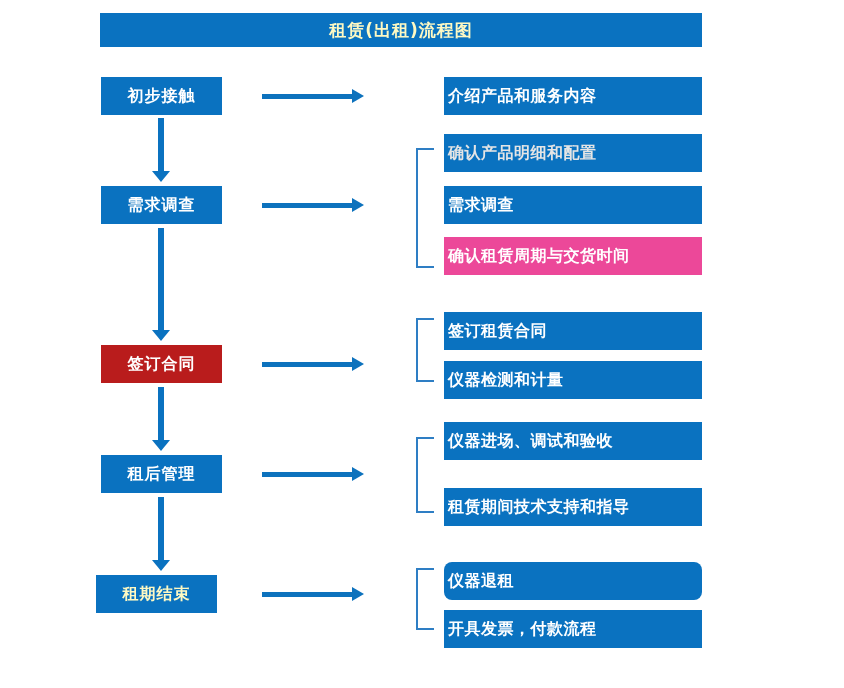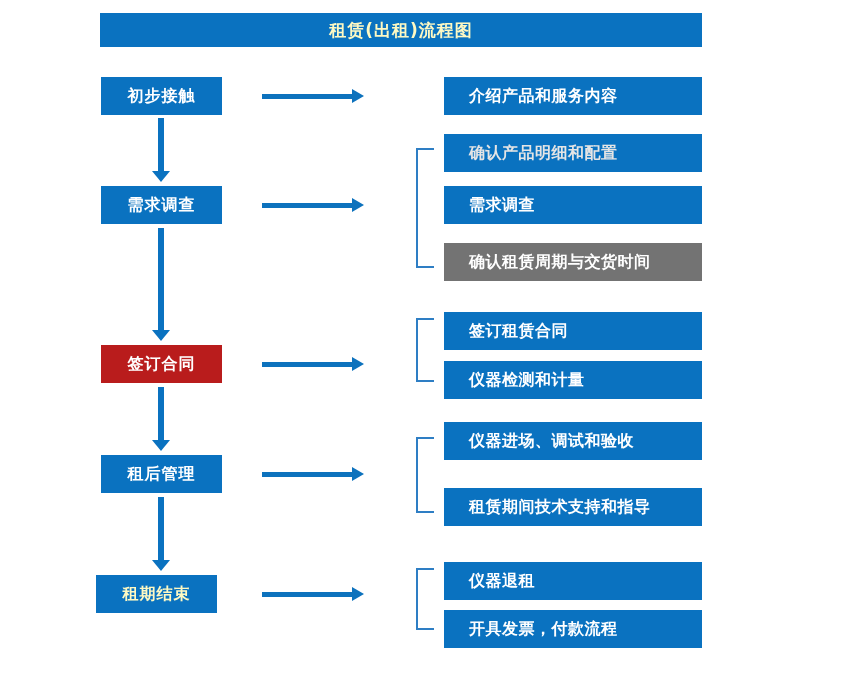--- a/index.html
+++ b/index.html
@@ -37,21 +37,21 @@
   }
   .node-left{
     width:121px;height:38px;
     justify-content:center;
     font-size:16px;
     letter-spacing:1px;
   }
   .node-right{
     width:258px;height:38px;
     justify-content:flex-start;
-    padding-left:25px;
+    padding-left:4px;
     font-size:16px;
     letter-spacing:.5px;
   }
 
   
   .v-arrow{
     position:absolute;
     width:20px;
     left:151px;
   }
@@ -164,24 +164,24 @@
 
   <div class="bracket" style="top: 148px; height: 120px; border-color: rgb(46, 126, 196);"></div>
   <div class="bracket" style="top: 318px; height: 64px; border-color: rgb(46, 126, 196);"></div>
   <div class="bracket" style="top: 437px; height: 76px; border-color: rgb(46, 126, 196);"></div>
   <div class="bracket" style="top: 568px; height: 62px; border-color: rgb(46, 126, 196);"></div>
 
   <div class="node node-right" style="left: 444px; top: 77px; background: rgb(10, 114, 192); color: rgb(255, 255, 255);">介绍产品和服务内容</div>
 
   <div class="node node-right" style="left: 444px; top: 134px; background: rgb(10, 114, 192); color: #e5e5e5;">确认产品明细和配置</div>
   <div class="node node-right" style="left: 444px; top: 186px; background: rgb(10, 114, 192); color: rgb(255, 255, 255);">需求调查</div>
-  <div class="node node-right" style="left: 444px; top: 243px; background: #737373; color: rgb(255, 255, 255);">确认租赁周期与交货时间</div>
+  <div class="node node-right" style="left: 444px; top: 237px; background: #ec4899; color: rgb(255, 255, 255);">确认租赁周期与交货时间</div>
 
   <div class="node node-right" style="left: 444px; top: 312px; background: rgb(10, 114, 192); color: rgb(255, 255, 255);">签订租赁合同</div>
   <div class="node node-right" style="left: 444px; top: 361px; background: rgb(10, 114, 192); color: rgb(255, 255, 255);">仪器检测和计量</div>
 
   <div class="node node-right" style="left: 444px; top: 422px; background: rgb(10, 114, 192); color: rgb(255, 255, 255);">仪器进场、调试和验收</div>
   <div class="node node-right" style="left: 444px; top: 488px; background: rgb(10, 114, 192); color: rgb(255, 255, 255);">租赁期间技术支持和指导</div>
 
-  <div class="node node-right" style="left: 444px; top: 562px; background: rgb(10, 114, 192); color: rgb(255, 255, 255);">仪器退租</div>
+  <div class="node node-right" style="left: 444px; top: 562px; background: rgb(10, 114, 192); color: rgb(255, 255, 255); border-radius: 8px;">仪器退租</div>
   <div class="node node-right" style="left: 444px; top: 610px; background: rgb(10, 114, 192); color: rgb(255, 255, 255);">开具发票，付款流程</div>
 
 </div>
 
 </body></html>

